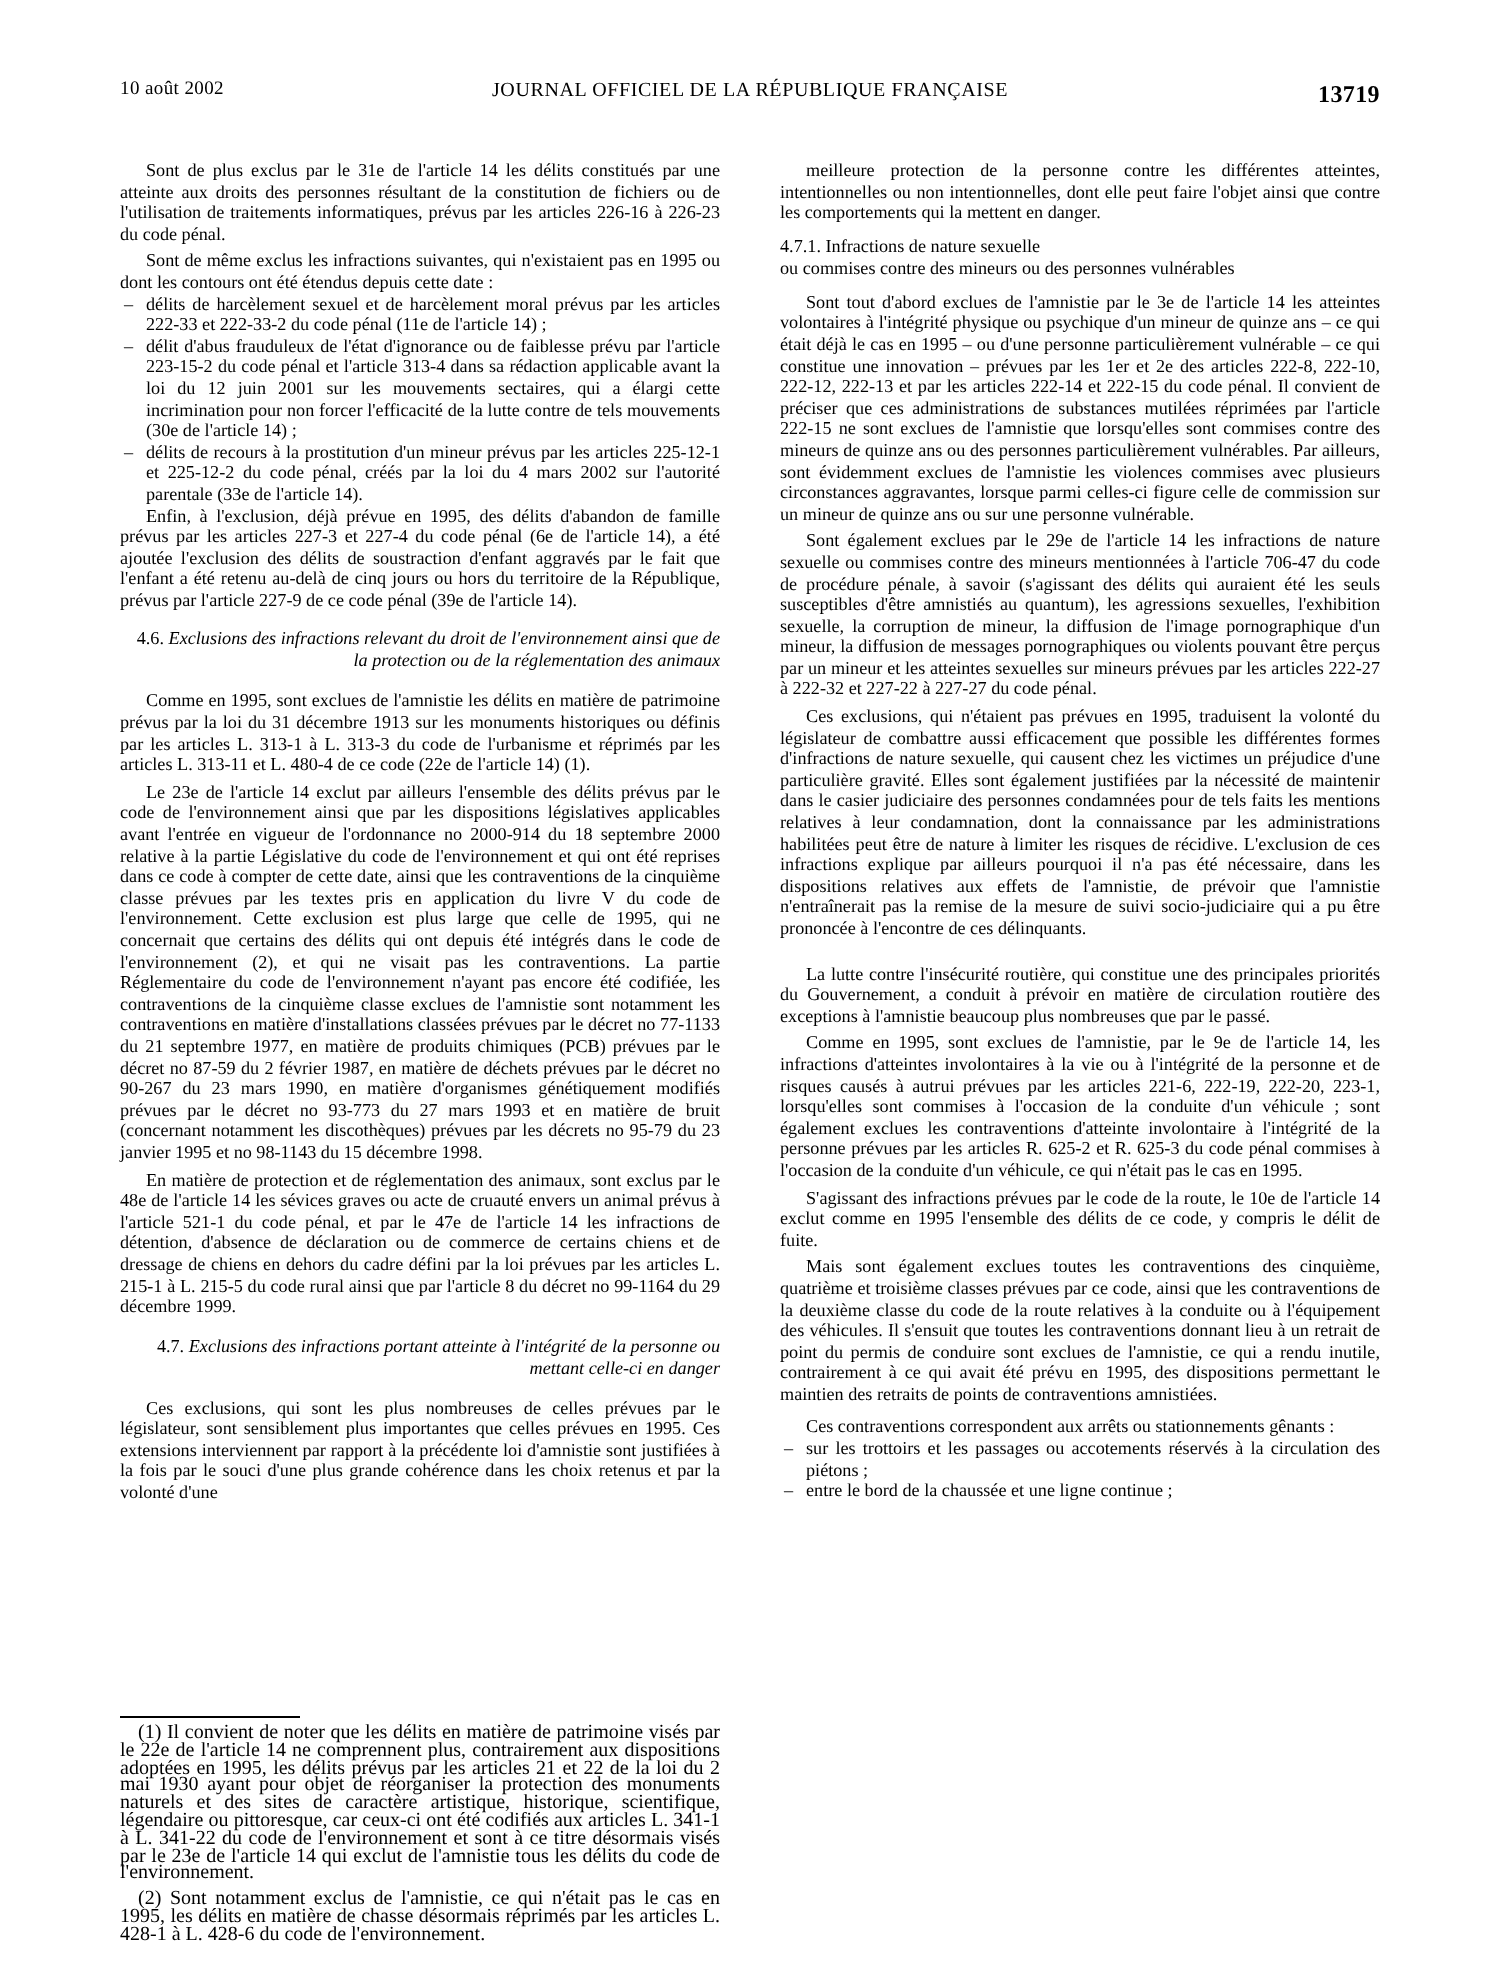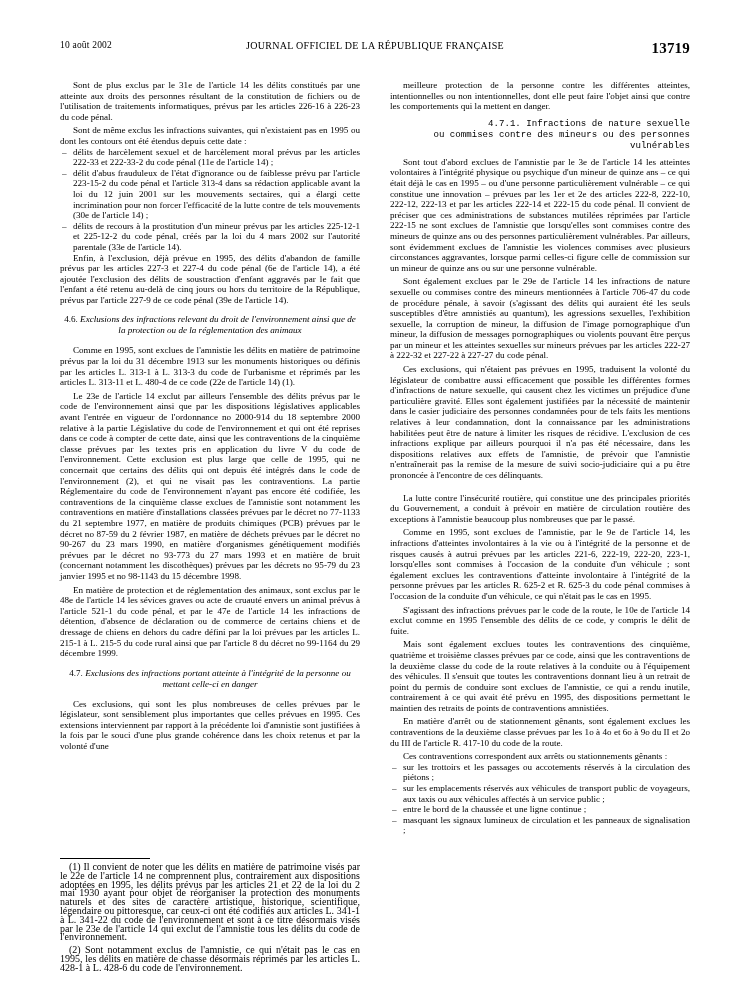--- a/index.html
+++ b/index.html
@@ -43,21 +43,21 @@
     top: 0;
     text-align: center;
     font-size: 10px;
     letter-spacing: 0.3px;
   }
   .header .pageno {
     position: absolute;
     right: 0;
     top: 0;
     font-weight: bold;
-    font-size: 15px;
+    font-size: 12px;
   }
   .columns {
     position: absolute;
     top: 80px;
     left: 60px;
     width: 630px;
     height: 880px;
   }
   .col {
     position: absolute;
@@ -78,32 +78,31 @@
   }
   .gap { height: 6px; }
   .gap-sm { height: 3px; }
   .gap-lg { height: 9px; }
 
   h3.sec {
     font-size: 9.1px;
     font-style: italic;
     font-weight: normal;
     margin: 0;
-    text-align: center;
+    text-align: right;
     line-height: 11px;
   }
   h3.sec .num { font-style: normal; }
 
   h4.subsec {
     font-size: 9.1px;
     font-weight: normal;
     margin: 0;
-    text-align: right;
+    text-align: left;
     line-height: 11px;
-    font-family: Liberation Mono, monospace;
   }
 
   ul.dash {
     list-style: none;
     margin: 0;
     padding: 0;
   }
   ul.dash li {
     position: relative;
     padding-left: 13px;
@@ -197,28 +196,25 @@
       <div class="gap"></div>
       <div class="gap"></div>
       <p>La lutte contre l'insécurité routière, qui constitue une des principales priorités du Gouvernement, a conduit à prévoir en matière de circulation routière des exceptions à l'amnistie beaucoup plus nombreuses que par le passé.</p>
       <div class="gap-sm"></div>
       <p>Comme en 1995, sont exclues de l'amnistie, par le 9e de l'article 14, les infractions d'atteintes involontaires à la vie ou à l'intégrité de la personne et de risques causés à autrui prévues par les articles 221-6, 222-19, 222-20, 223-1, lorsqu'elles sont commises à l'occasion de la conduite d'un véhicule ; sont également exclues les contraventions d'atteinte involontaire à l'intégrité de la personne prévues par les articles R. 625-2 et R. 625-3 du code pénal commises à l'occasion de la conduite d'un véhicule, ce qui n'était pas le cas en 1995.</p>
       <div class="gap-sm"></div>
       <p>S'agissant des infractions prévues par le code de la route, le 10e de l'article 14 exclut comme en 1995 l'ensemble des délits de ce code, y compris le délit de fuite.</p>
       <div class="gap-sm"></div>
       <p>Mais sont également exclues toutes les contraventions des cinquième, quatrième et troisième classes prévues par ce code, ainsi que les contraventions de la deuxième classe du code de la route relatives à la conduite ou à l'équipement des véhicules. Il s'ensuit que toutes les contraventions donnant lieu à un retrait de point du permis de conduire sont exclues de l'amnistie, ce qui a rendu inutile, contrairement à ce qui avait été prévu en 1995, des dispositions permettant le maintien des retraits de points de contraventions amnistiées.</p>
       <div class="gap-sm"></div>
-      <p>En matière d'arrêt ou de stationnement gênants, sont également exclues les contraventions de la deuxième classe prévues par les 1o à 4o et 6o à 9o du II et 2o du III de l'article R. 417-10 du code de la route.</p>
       <div class="gap-sm"></div>
       <p>Ces contraventions correspondent aux arrêts ou stationnements gênants :</p>
       <ul class="dash">
         <li>sur les trottoirs et les passages ou accotements réservés à la circulation des piétons ;</li>
-        <li>sur les emplacements réservés aux véhicules de transport public de voyageurs, aux taxis ou aux véhicules affectés à un service public ;</li>
         <li>entre le bord de la chaussée et une ligne continue ;</li>
-        <li>masquant les signaux lumineux de circulation et les panneaux de signalisation ;</li>
       </ul>
     </div>
 
   </div>
 
   <div class="footnotes">
     <div class="rule"></div>
     <p>(1) Il convient de noter que les délits en matière de patrimoine visés par le 22e de l'article 14 ne comprennent plus, contrairement aux dispositions adoptées en 1995, les délits prévus par les articles 21 et 22 de la loi du 2 mai 1930 ayant pour objet de réorganiser la protection des monuments naturels et des sites de caractère artistique, historique, scientifique, légendaire ou pittoresque, car ceux-ci ont été codifiés aux articles L. 341-1 à L. 341-22 du code de l'environnement et sont à ce titre désormais visés par le 23e de l'article 14 qui exclut de l'amnistie tous les délits du code de l'environnement.</p>
     <p>(2) Sont notamment exclus de l'amnistie, ce qui n'était pas le cas en 1995, les délits en matière de chasse désormais réprimés par les articles L. 428-1 à L. 428-6 du code de l'environnement.</p>
   </div>

